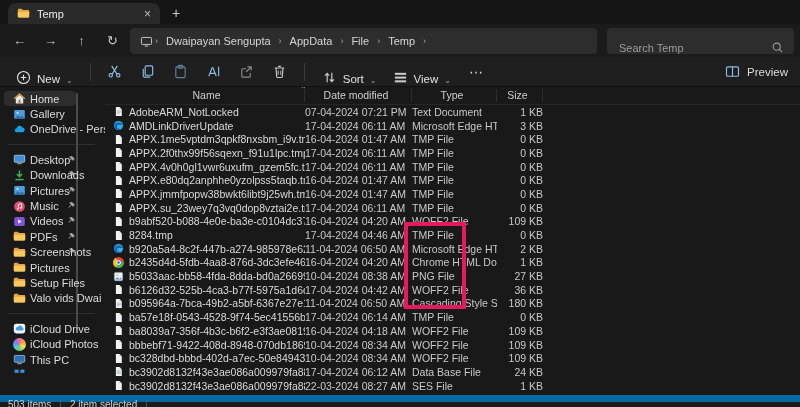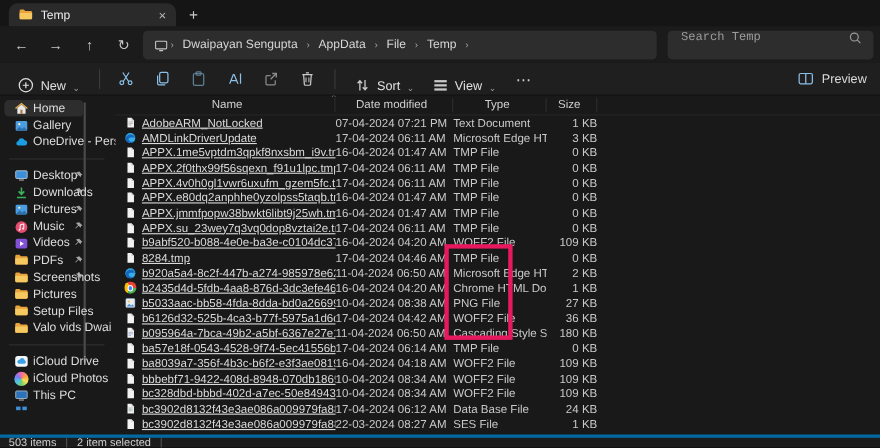--- a/index.html
+++ b/index.html
@@ -19,21 +19,21 @@
   .navrow{position:absolute;left:0;top:24px;width:800px;height:33px;background:#1b1b1b;}
   .navbtns{position:absolute;left:4px;top:0;height:33px;display:flex;align-items:center;}
   .navbtn{width:31px;height:28px;display:flex;align-items:center;justify-content:center;
           color:#c6c6c6;font-size:13px;border-radius:4px;}
   .addrbar{position:absolute;left:130px;top:4px;width:467px;height:26px;background:#2d2d2d;
            border-radius:4px;display:flex;align-items:center;font-size:11px;color:#d6d6d6;
            padding-left:10px;box-sizing:border-box;overflow:hidden;}
   .crumb{padding:0 6px;white-space:nowrap;}
   .crumb-chev{color:#a8a8a8;font-size:9px;padding:0 2px;}
   .searchbox{position:absolute;left:607px;top:4px;width:187px;height:26px;background:#2d2d2d;
-             border-radius:4px;display:flex;align-items:flex-start;box-sizing:border-box;padding:0 10px 0 12px;font-family:Liberation Mono, monospace;}
+             border-radius:4px;display:flex;align-items:flex-end;box-sizing:border-box;padding:0 10px 0 12px;}
   .search-ph{font-size:11px;color:#9c9c9c;flex:1;}
 
   
   .toolbar{position:absolute;left:0;top:57px;width:800px;height:30px;background:#1f1f1f;
            border-bottom:1px solid #101010;display:flex;align-items:center;box-sizing:border-box;
            padding-left:8px;}
   .tbtn{display:flex;align-items:flex-end;gap:6px;padding:0 8px;height:26px;border-radius:4px;
         font-size:11.5px;color:#e0e0e0;}
   .tb-icon{width:15px;height:15px;display:inline-flex;}
   .tb-icon svg{width:100%;height:100%;}
@@ -63,35 +63,35 @@
   .filelist{position:absolute;left:105px;top:0;right:0;height:308px;}
   .list-header{position:relative;display:grid;grid-template-columns:192px 107px 85px 46px;
                padding-left:8px;height:18px;align-items:center;font-size:10.5px;color:#cfcfcf;
                border-bottom:1px solid #262626;box-sizing:border-box;}
   .hcell{border-right:1px solid #2d2d2d;height:13px;line-height:13px;padding-right:4px;overflow:hidden;white-space:nowrap;text-align:center;}
   .sort-caret{position:absolute;left:195px;top:-2px;font-size:8px;color:#a8a8a8;}
   .rows{position:absolute;left:0;top:18px;right:0;bottom:0;overflow:hidden;}
   .row{display:grid;grid-template-columns:192px 107px 85px 46px;height:13.7px;align-items:center;
        padding-left:8px;font-size:10.5px;color:#c9c9c9;box-sizing:border-box;}
   .cell{white-space:nowrap;overflow:hidden;}
-  .cell-name{display:flex;align-items:flex-start;gap:5px;color:#dadada;text-decoration:underline;}
+  .cell-name{display:flex;align-items:center;gap:5px;color:#dadada;}
   .cell-size{text-align:right;}
   .f-ic{width:11px;height:11px;flex:0 0 auto;display:inline-flex;position:relative;}
   .f-ic svg{width:100%;height:100%;}
   .ic-chrome{border-radius:50%;background:conic-gradient(from -30deg,#ea4335 0 33%,#4caf50 0 66%,#fbbc05 0 100%);}
   .ic-chrome::after{content:"";position:absolute;inset:26%;background:#4285f4;border:1px solid #fff;border-radius:50%;}
   .ic-icp{border-radius:50%;background:conic-gradient(#f468a8,#f6a33c,#f4e25a,#6fce6f,#4fc2e8,#7a7af2,#f468a8);}
 
   
   .highlight{position:absolute;left:404px;top:135px;width:62px;height:87px;border:4px solid #e6195e;
              box-sizing:border-box;z-index:6;pointer-events:none;}
 
   
   .statusbar{position:absolute;left:0;bottom:0;width:800px;height:12px;background:#1c1c1c;
-             border-top:3px solid #0369a1;display:flex;align-items:center;font-size:10px;color:#cfcfcf;
+             border-top:7px solid #0369a1;display:flex;align-items:center;font-size:10px;color:#cfcfcf;
              padding-left:8px;box-sizing:border-box;gap:8px;}
   .st-div{color:#5c5c5c;}
 </style>
 </head>
 <body>
 
 <div class="window">
 
   <div class="titlebar">
     <div class="tab">

